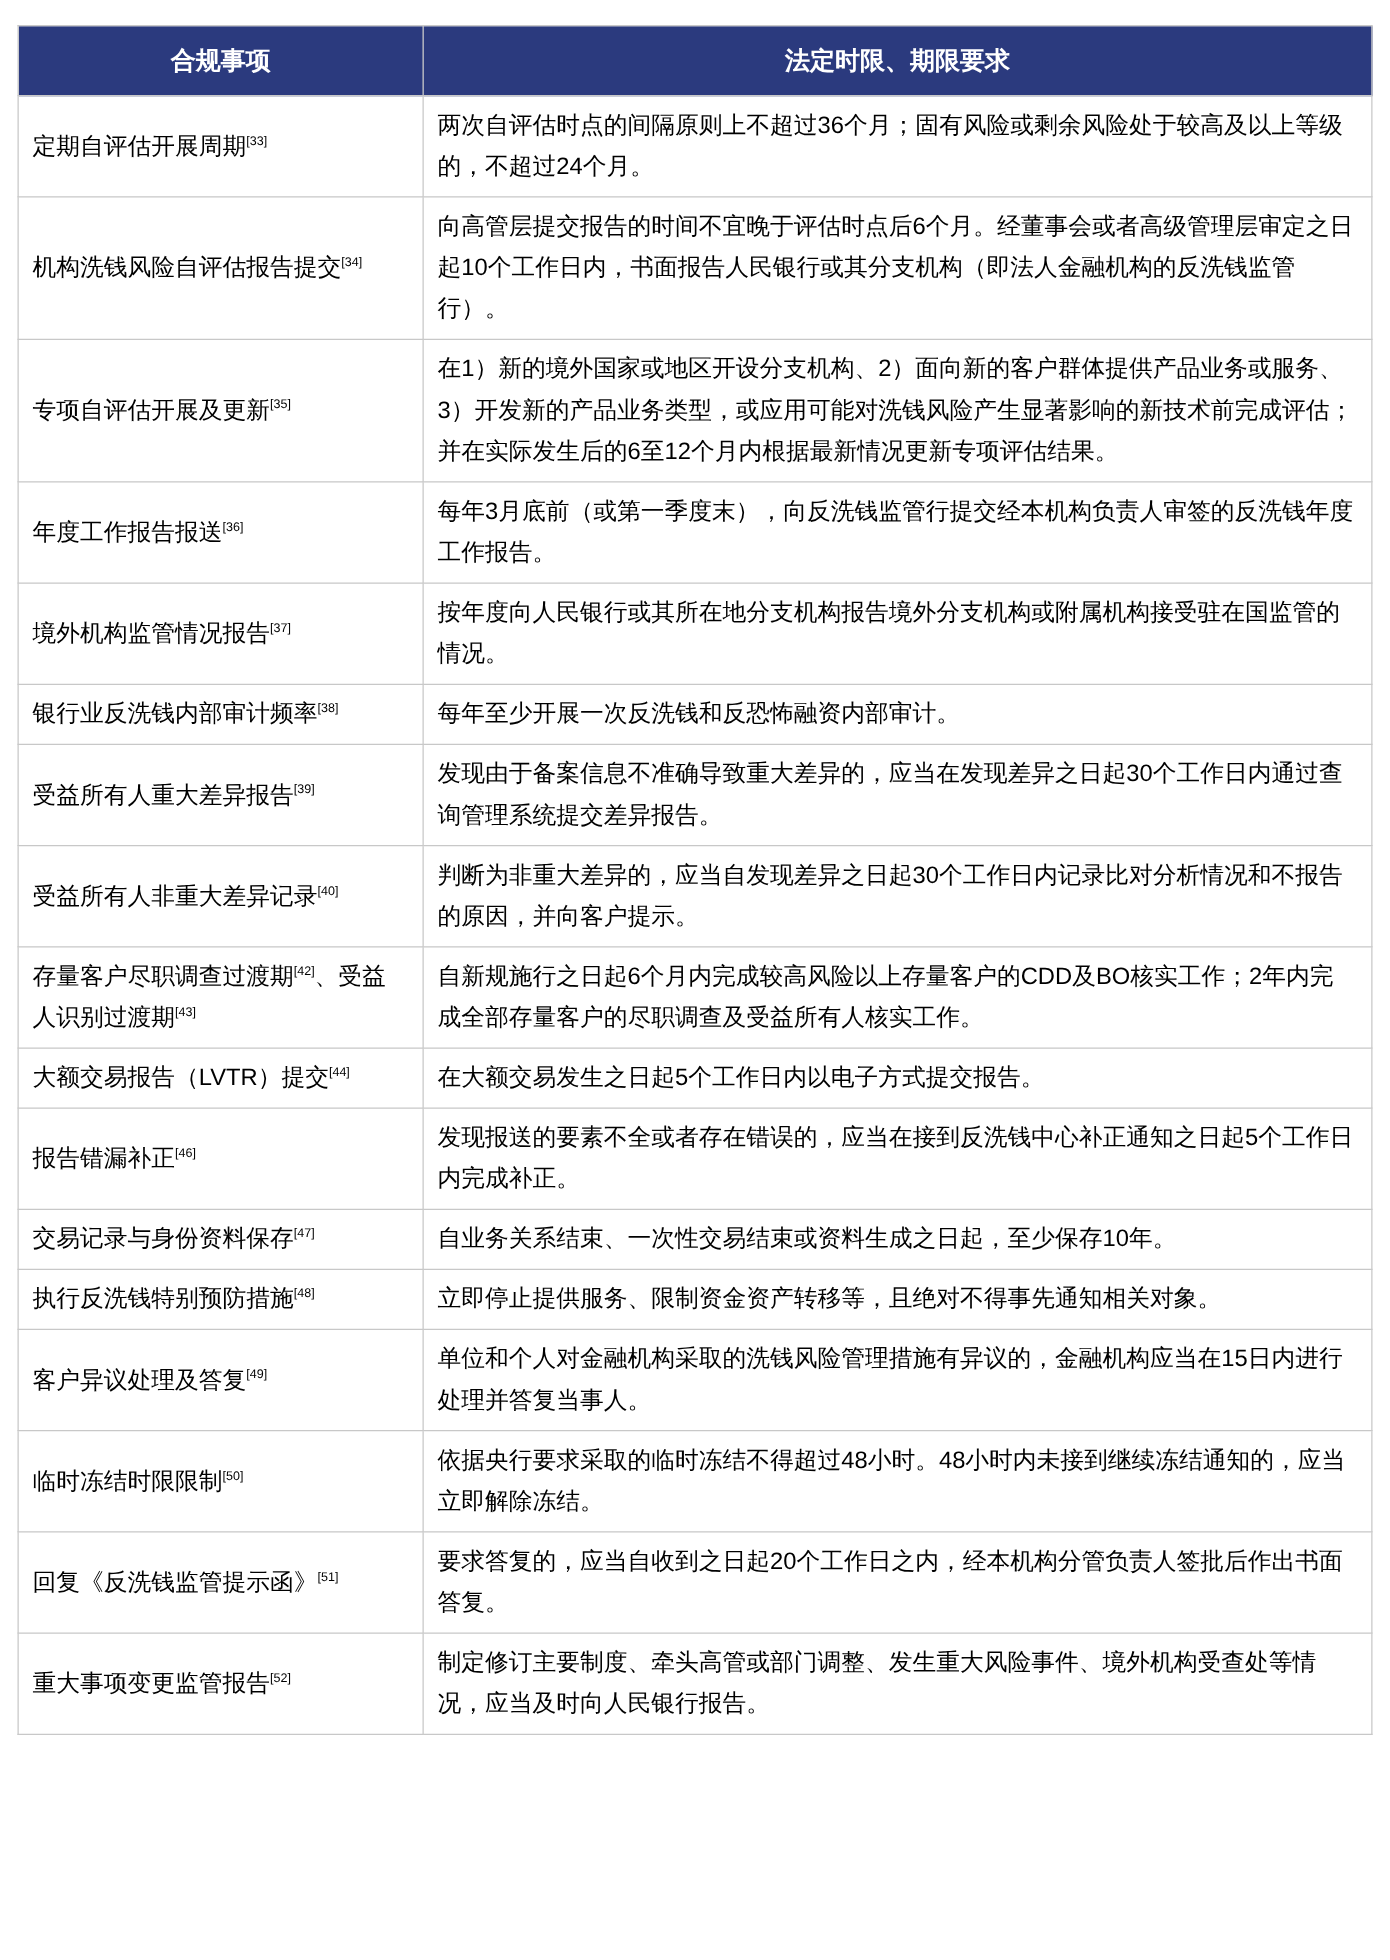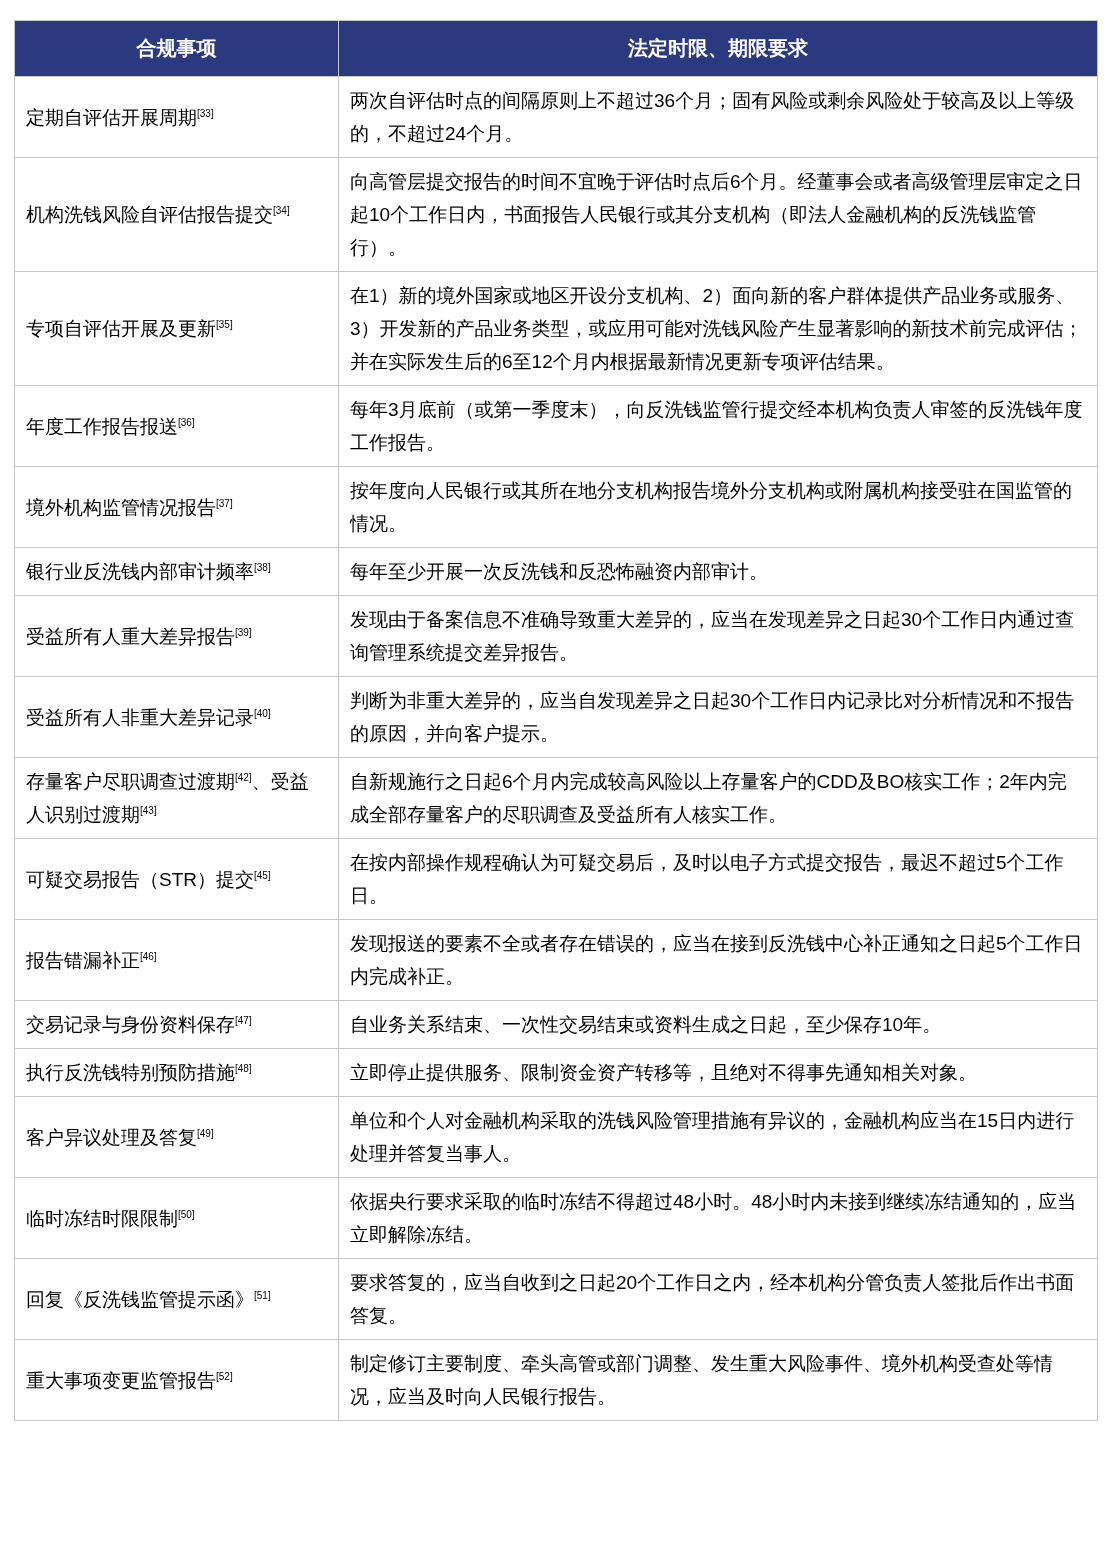--- a/index.html
+++ b/index.html
@@ -98,22 +98,22 @@
       </tr>
       <tr>
         <td><span>受益所有人非重大差异记录</span><sup>[40]</sup></td>
         <td>判断为非重大差异的，应当自发现差异之日起30个工作日内记录比对分析情况和不报告的原因，并向客户提示。</td>
       </tr>
       <tr>
         <td><span>存量客户尽职调查过渡期</span><sup>[42]</sup><span>、受益人识别过渡期</span><sup>[43]</sup></td>
         <td>自新规施行之日起6个月内完成较高风险以上存量客户的CDD及BO核实工作；2年内完成全部存量客户的尽职调查及受益所有人核实工作。</td>
       </tr>
       <tr>
-        <td><span>可疑交易报告（STR）提交</span><sup>[45]</sup></td>
-        <td>在按内部操作规程确认为可疑交易后，及时以电子方式提交报告，最迟不超过5个工作日。</td>
+        <td><span>大额交易报告（LVTR）提交</span><sup>[44]</sup></td>
+        <td>在大额交易发生之日起5个工作日内以电子方式提交报告。</td>
       </tr>
       <tr>
         <td><span>报告错漏补正</span><sup>[46]</sup></td>
         <td>发现报送的要素不全或者存在错误的，应当在接到反洗钱中心补正通知之日起5个工作日内完成补正。</td>
       </tr>
       <tr>
         <td><span>交易记录与身份资料保存</span><sup>[47]</sup></td>
         <td>自业务关系结束、一次性交易结束或资料生成之日起，至少保存10年。</td>
       </tr>
       <tr>

